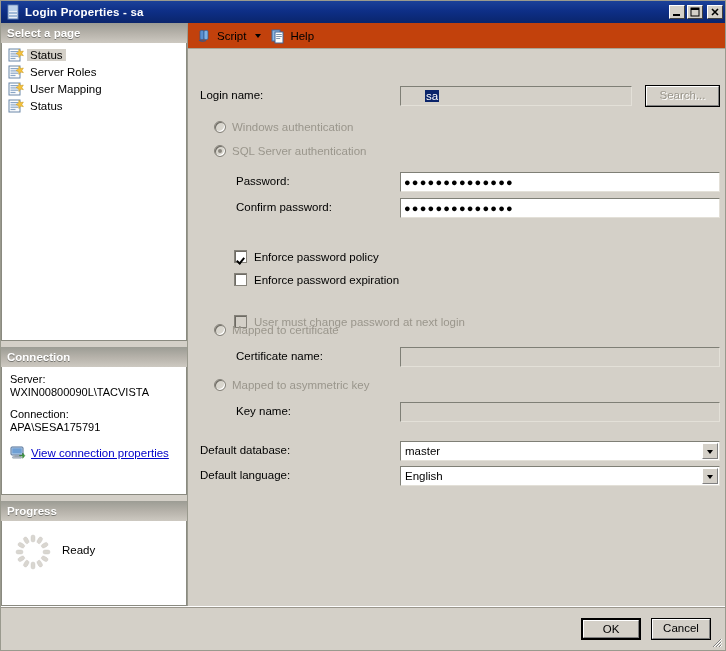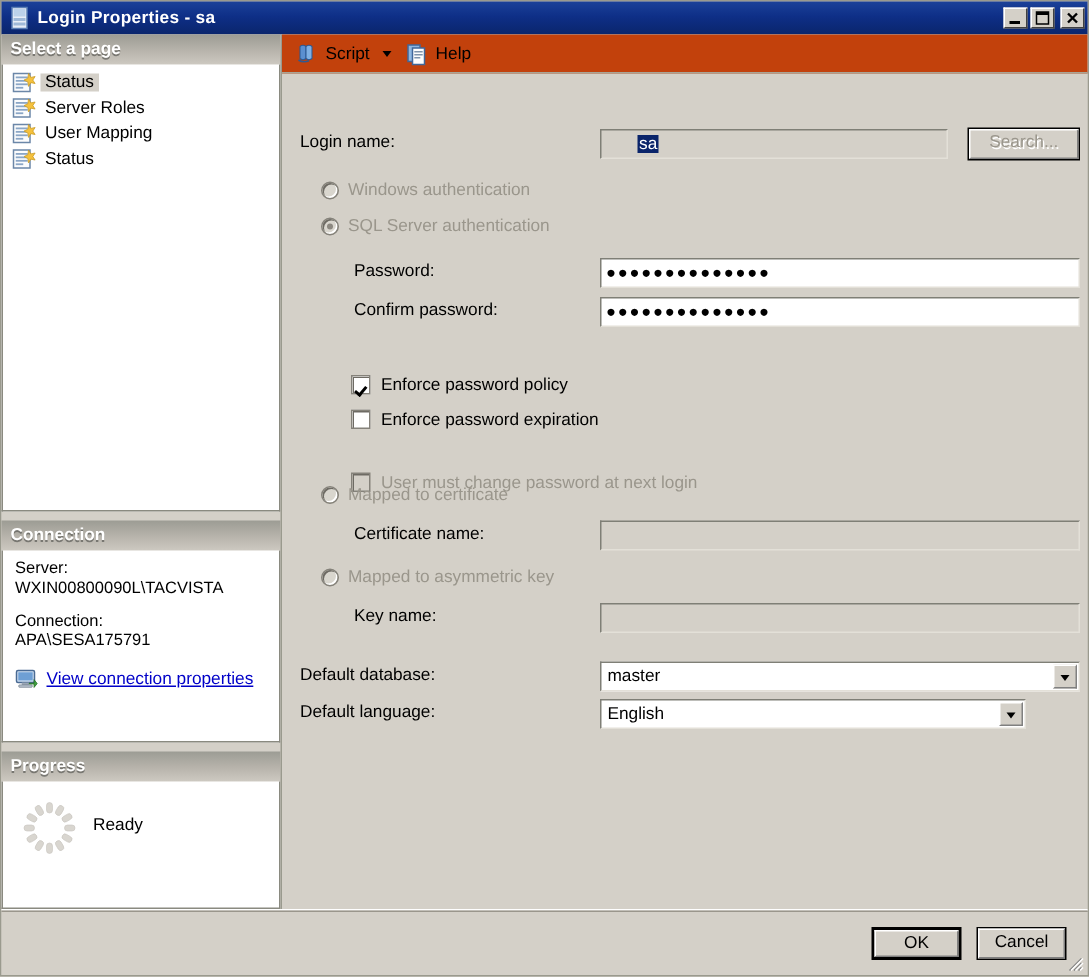--- a/index.html
+++ b/index.html
@@ -482,21 +482,21 @@
           <span class="lbl">Default database:</span>
         </div>
         <div class="combo" style="position:absolute; left:212px; top:392px; width:320px;">
           <div class="combo-text">master</div>
           <span class="combo-btn"></span>
         </div>
 
         <div class="row" style="left:12px; top:420px;">
           <span class="lbl">Default language:</span>
         </div>
-        <div class="combo" style="position:absolute; left:212px; top:417px; width:284px;">
+        <div class="combo" style="position:absolute; left:212px; top:417px; width:320px;">
           <div class="combo-text">English</div>
           <span class="combo-btn"></span>
         </div>
 
       </div>
     </div>
   </div>
 
   <div class="footer">
     <div class="sep-line"></div>

